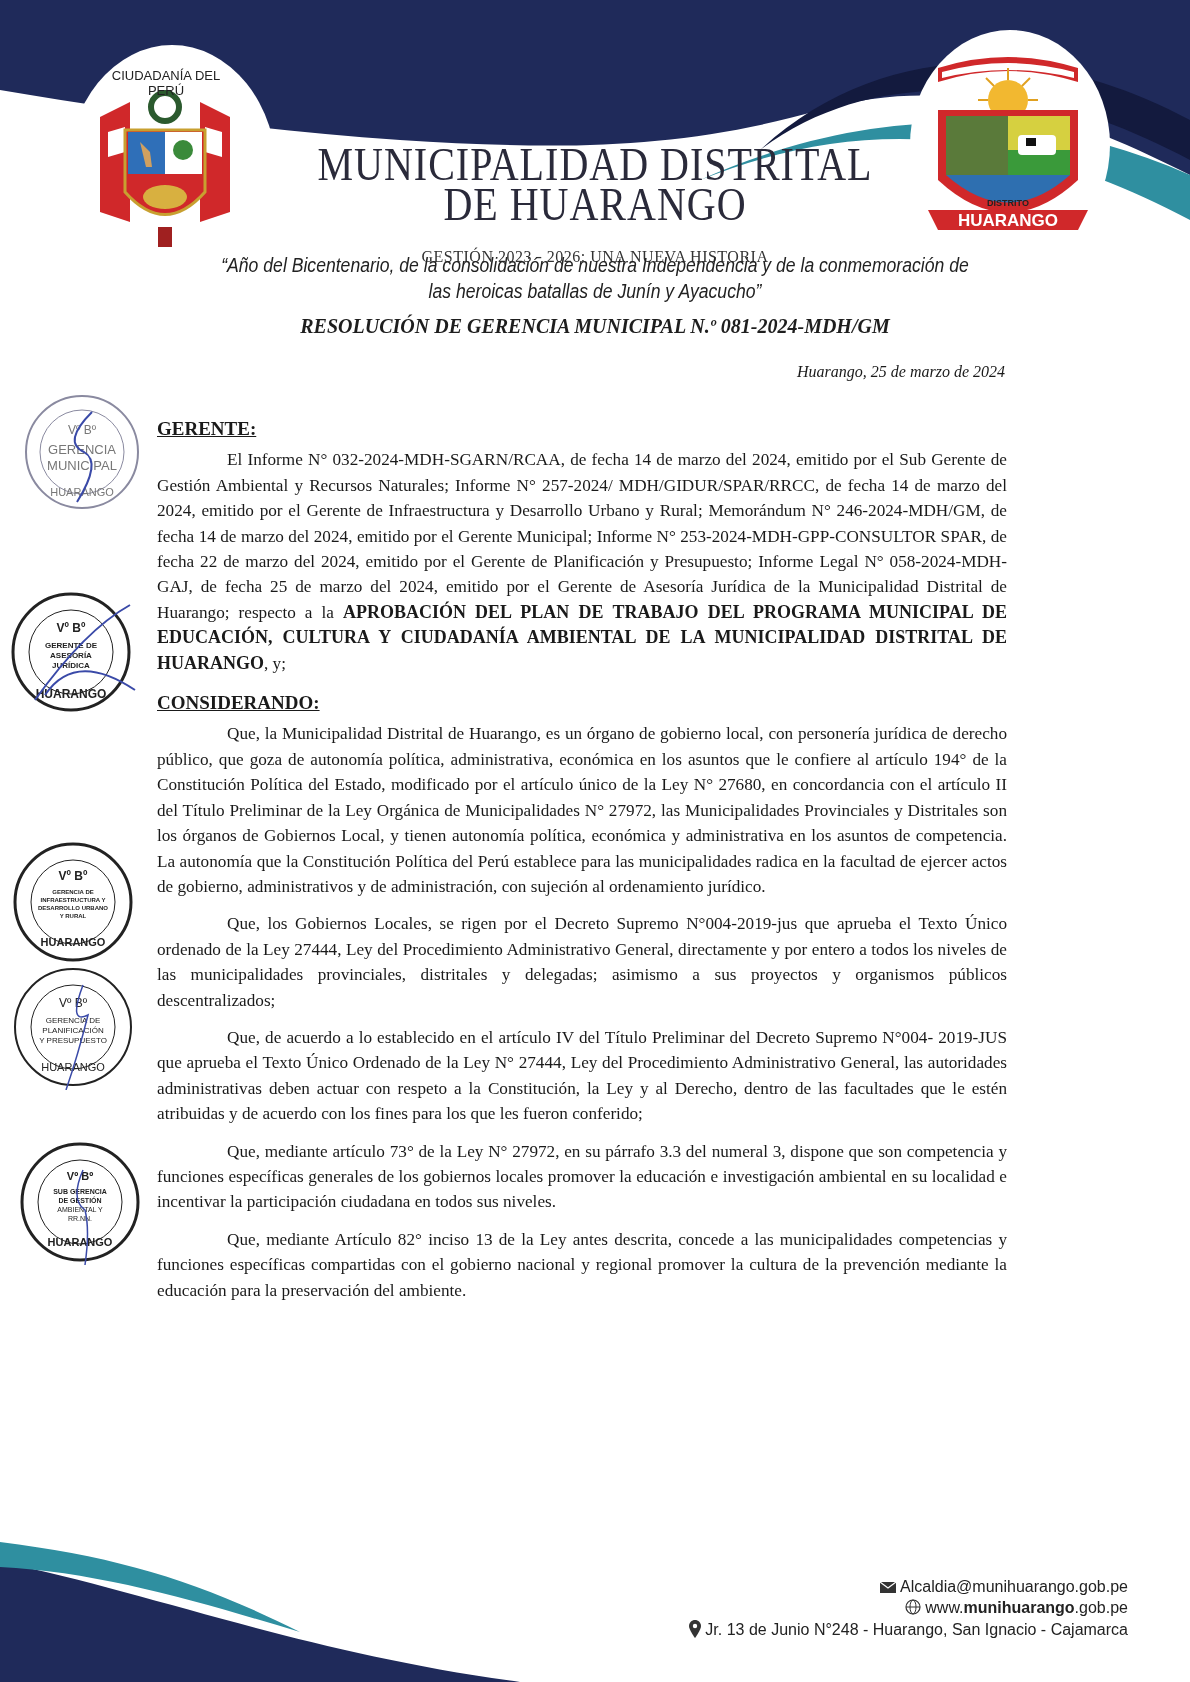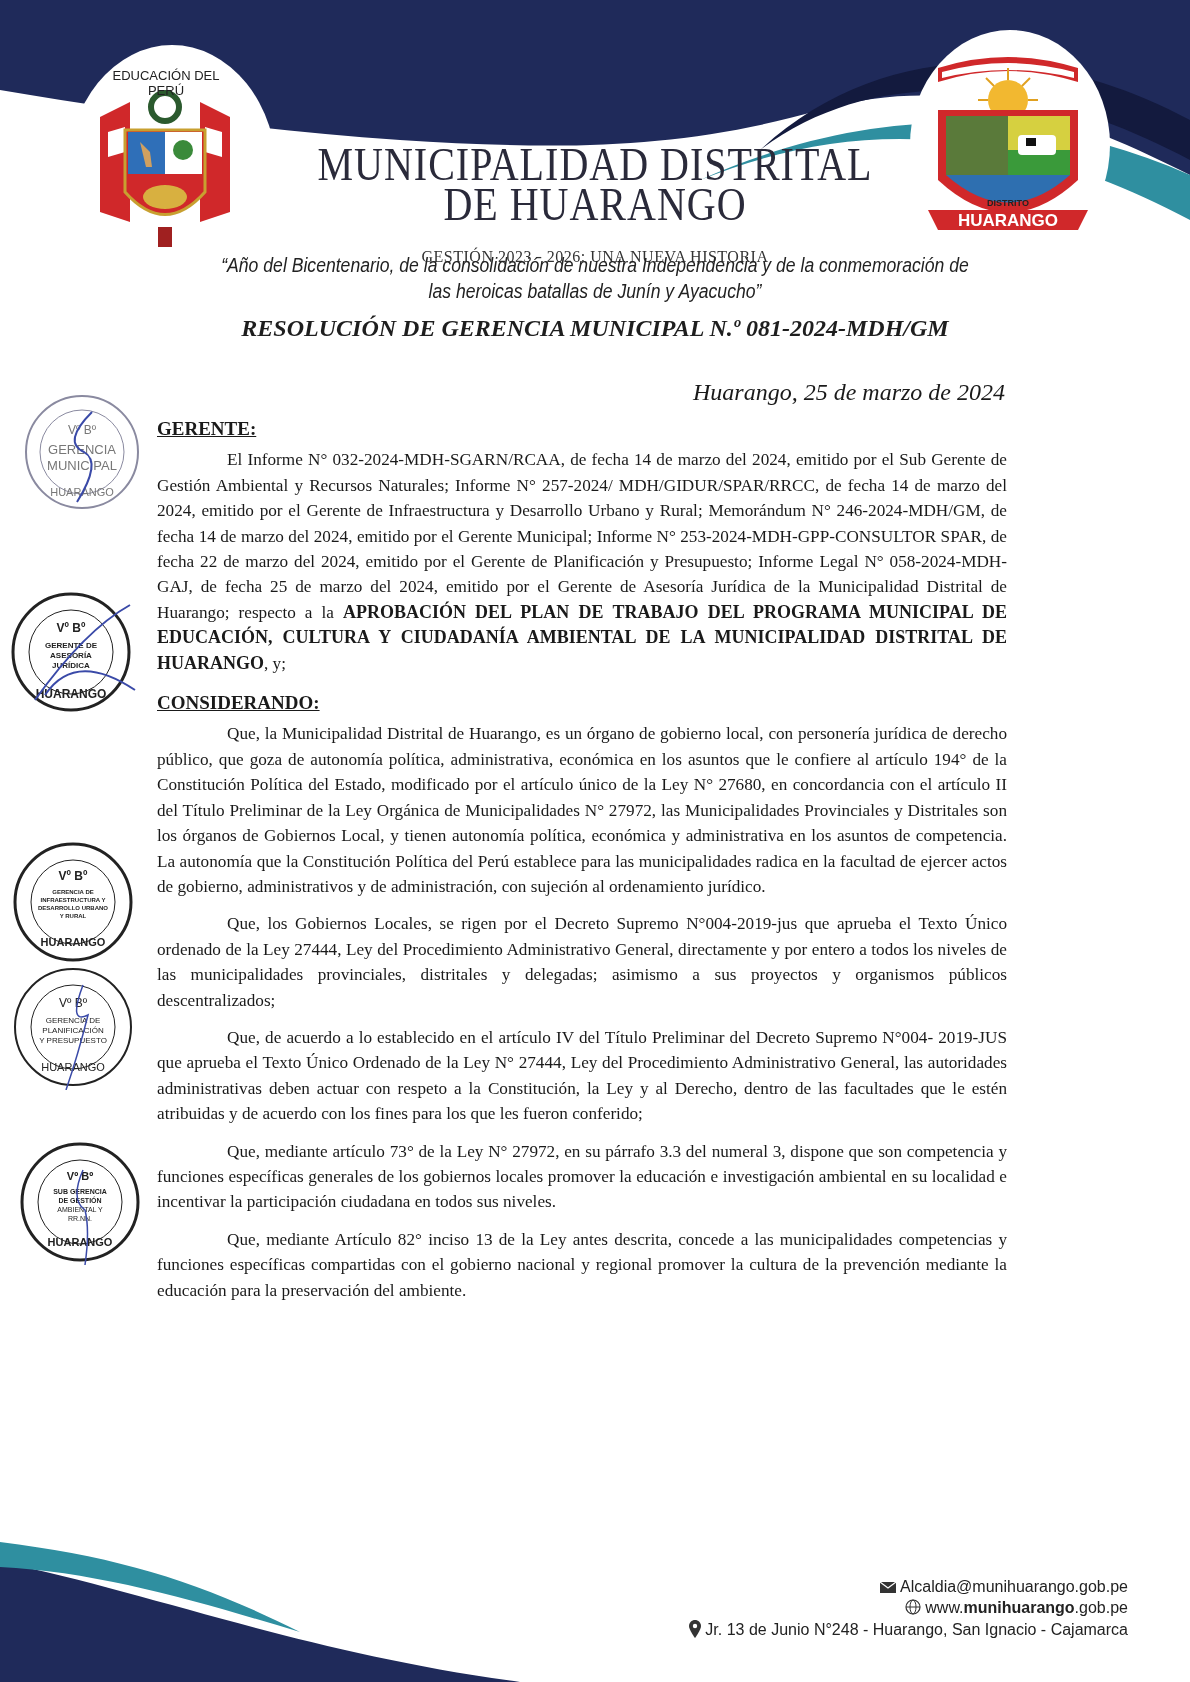--- a/index.html
+++ b/index.html
@@ -9,22 +9,22 @@
   .footer-bg { position:absolute; left:0; bottom:0; width:1190px; height:220px; }
   .crest-left { position:absolute; left:90px; top:72px; width:150px; height:180px; }
   .crest-right { position:absolute; left:918px; top:50px; width:180px; height:195px; }
   .title { position:absolute; left:0; width:1190px; text-align:center; font-family:"Liberation Serif", serif;
            color:#2a2a3a; letter-spacing:1px; transform:scaleY(1.18); transform-origin:top; }
   .t1 { top:136px; font-size:40px; }
   .t2 { top:176px; font-size:40px; }
   .gestion { position:absolute; top:224px; left:0; width:1190px; text-align:center; font-size:16px; color:#333; letter-spacing:0.5px;margin-top:24px; }
   .motto { position:absolute; top:252px; left:150px; width:890px; text-align:center; font-family:"Liberation Sans", sans-serif;
            font-style:italic; font-size:20px; line-height:26px; color:#222; transform:scaleX(0.88); }
-  .resol { position:absolute; top:315px; left:0; width:1190px; text-align:center; font-style:italic; font-weight:bold; font-size:24px; color:#1e1e1e; }
-  .date { position:absolute; top:363px; right:185px; font-style:italic; font-size:24px;margin-top:16px; }
+  .resol { position:absolute; top:315px; left:0; width:1190px; text-align:center; font-style:italic; font-weight:bold; font-size:20px; color:#1e1e1e; }
+  .date { position:absolute; top:363px; right:185px; font-style:italic; font-size:16px; }
   .body { position:absolute; left:157px; top:408px; width:850px; font-size:17.2px; line-height:25.4px; text-align:justify; }
   .body p { margin:0; }
   .h-main { font-weight:bold; font-size:19px; }
   .h-sec { font-weight:bold; font-size:19px; text-decoration:underline; margin-top:8px !important; }
   .ind { text-indent:70px; }
   .gap { margin-top:12px !important; }
   .bold { font-weight:bold; font-size:18px; }
   .stamp { position:absolute; }
   .contact { position:absolute; right:62px; font-family:"Liberation Sans", sans-serif; font-size:16px; color:#222; text-align:left; }
   .c1 { top:1578px; } .c2 { top:1599px; } .c3 { top:1620px; }
@@ -48,21 +48,21 @@
   <path d="M132 60 L115 55 L115 80 L132 85 Z" fill="#fff"></path>
   <circle cx="75" cy="35" r="14" fill="none" stroke="#2b5a2e" stroke-width="6"></circle>
   <path d="M35 58 H115 V120 Q75 165 35 120 Z" fill="#d0282a" stroke="#c8a030" stroke-width="3"></path>
   <rect x="38" y="60" width="37" height="42" fill="#2f6fb8"></rect>
   <rect x="75" y="60" width="37" height="42" fill="#fff"></rect>
   <circle cx="93" cy="78" r="10" fill="#3a8a3a"></circle>
   <path d="M50 70 L56 95 L62 95 L60 80 Z" fill="#d0a060"></path>
   <ellipse cx="75" cy="125" rx="22" ry="12" fill="#d8b040"></ellipse>
   <rect x="68" y="155" width="14" height="20" fill="#a02020"></rect>
 </svg>
-<div style="position:absolute;left:96px;top:68px;width:140px;text-align:center;font-family:'Liberation Sans',sans-serif;font-size:13px;color:#222;">EDUCACIÓN DEL PERÚ</div>
+<div style="position:absolute;left:96px;top:68px;width:140px;text-align:center;font-family:'Liberation Sans',sans-serif;font-size:13px;color:#222;">CIUDADANÍA DEL PERÚ</div>
 
 <svg class="crest-right" viewBox="0 0 180 195">
   <path d="M20 18 Q90 -4 160 18 L160 32 Q90 10 20 32 Z" fill="#d0282a"></path>
   <path d="M24 22 Q90 4 156 22 L156 28 Q90 12 24 28 Z" fill="#fff"></path>
   <circle cx="90" cy="50" r="20" fill="#f2b830"></circle>
   <g stroke="#e0a020" stroke-width="2">
     <line x1="90" y1="18" x2="90" y2="30"></line>
       <line x1="60" y1="50" x2="70" y2="50"></line>
       <line x1="110" y1="50" x2="120" y2="50"></line>
     <line x1="68" y1="28" x2="76" y2="36"></line>

